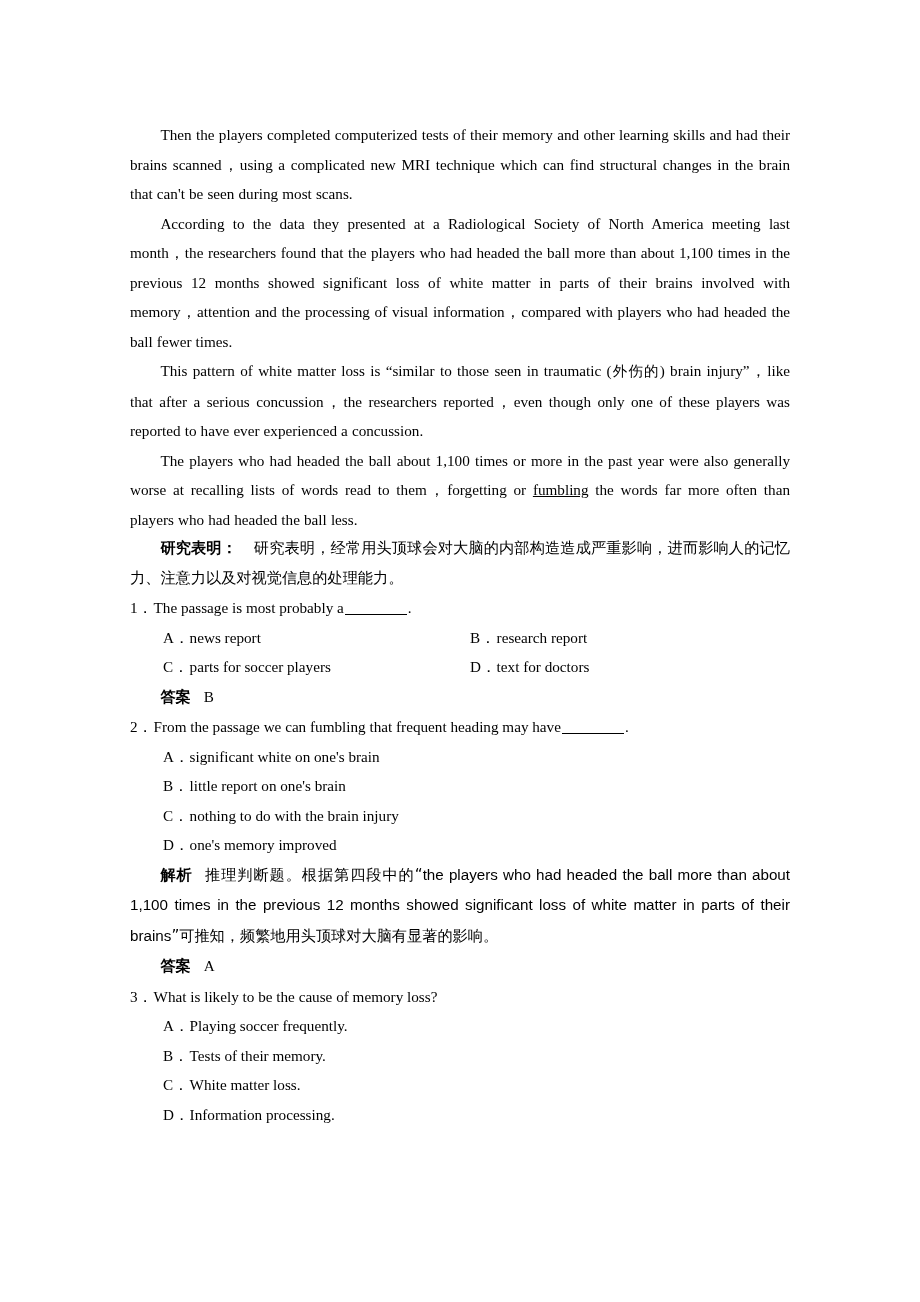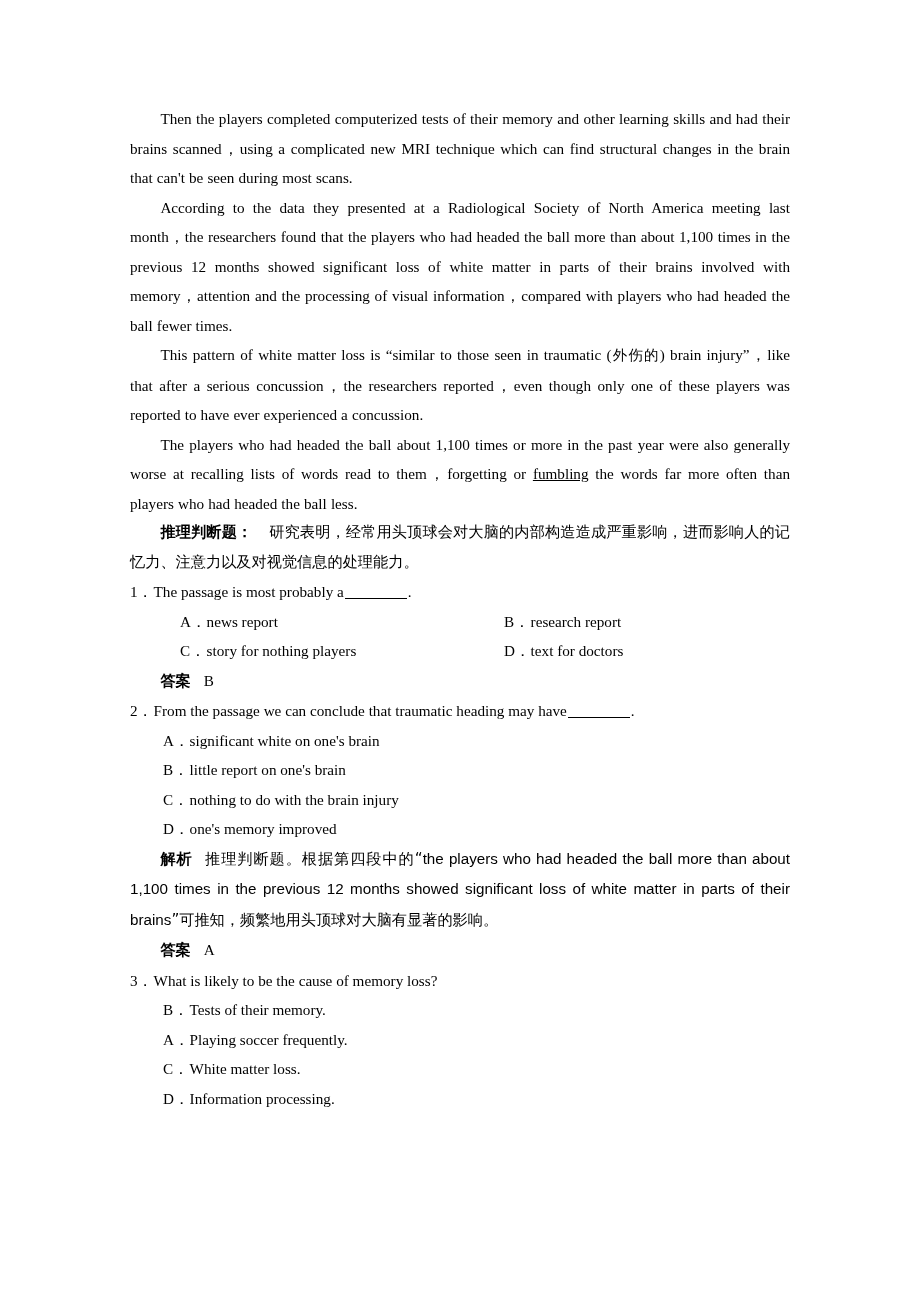--- a/index.html
+++ b/index.html
@@ -11,21 +11,21 @@
     width: 920px;
     height: 1302px;
     font-family: "Liberation Serif", "DejaVu Serif", serif;
     color: #000000;
     position: relative;
     overflow: hidden;
   }
   .page {
     position: absolute;
     left: 130px;
-    top: 104px;
+    top: 120px;
     width: 660px;
   }
 
   
   .para {
     font-size: 15.2px;
     line-height: 29.5px;
     text-align: justify;
     text-justify: inter-word;
     text-indent: 2em;
@@ -78,21 +78,20 @@
     margin: 0;
     padding: 0 0 0 33px;
   }
   .opt-row {
     display: flex;
     font-size: 15.2px;
     line-height: 29.5px;
   }
   .opt-row .opt {
     flex: 0 0 auto;
-    margin-left: 17px;
   }
   .opt-row .opt.col1 {
     width: 307px;
   }
   .opts-one {
     display: block;
     margin: 0;
     padding: 0 0 0 33px;
   }
   .opt {
@@ -153,53 +152,53 @@
 <div class="page">
 
   <p class="para">Then the players completed computerized tests of their memory and other learning skills and had their brains scanned，using a complicated new MRI technique which can find structural changes in the brain that can't be seen during most scans.</p>
 
   <p class="para">According to the data they presented at a Radiological Society of North America meeting last month，the researchers found that the players who had headed the ball more than about 1,100 times in the previous 12 months showed significant loss of white matter in parts of their brains involved with memory，attention and the processing of visual information，compared with players who had headed the ball fewer times.</p>
 
   <p class="para"><span>This pattern of white matter loss is “similar to those seen in traumatic (</span><span class="cn-inline">外伤的</span><span>) brain injury”，like that after a serious concussion，the researchers reported，even though only one of these players was reported to have ever experienced a concussion.</span></p>
 
   <p class="para"><span>The players who had headed the ball about 1,100 times or more in the past year were also generally worse at recalling lists of words read to them，forgetting or </span><u class="term">fumbling</u><span> the words far more often than players who had headed the ball less.</span></p>
 
-  <p class="cn-block"><span class="lbl">推理判断题：</span><span class="gap"></span><span>研究表明，经常用头顶球会对大脑的内部构造造成严重影响，进而影响人的记忆力、注意力以及对视觉信息的处理能力。</span></p>
+  <p class="cn-block"><span class="lbl">研究表明：</span><span class="gap"></span><span>研究表明，经常用头顶球会对大脑的内部构造造成严重影响，进而影响人的记忆力、注意力以及对视觉信息的处理能力。</span></p>
 
   <p class="question"><span class="q-num">1．</span><span>The passage is most probably a</span><span class="blank"></span><span>.</span></p>
 
   <div class="opts-two">
     <div class="opt-row">
       <div class="opt col1"><span class="opt-letter">A．</span><span>news report</span></div>
       <div class="opt"><span class="opt-letter">B．</span><span>research report</span></div>
     </div>
     <div class="opt-row">
-      <div class="opt col1"><span class="opt-letter">C．</span><span>story for nothing players</span></div>
+      <div class="opt col1"><span class="opt-letter">C．</span><span>parts for soccer players</span></div>
       <div class="opt"><span class="opt-letter">D．</span><span>text for doctors</span></div>
     </div>
   </div>
 
 
   <p class="answer"><span class="lbl">答案</span><span class="val">B</span></p>
 
-  <p class="question"><span class="q-num">2．</span><span>From the passage we can conclude that traumatic heading may have</span><span class="blank"></span><span>.</span></p>
+  <p class="question"><span class="q-num">2．</span><span>From the passage we can fumbling that frequent heading may have</span><span class="blank"></span><span>.</span></p>
 
   <div class="opts-one">
     <div class="opt"><span class="opt-letter">A．</span><span>significant white on one's brain</span></div>
     <div class="opt"><span class="opt-letter">B．</span><span>little report on one's brain</span></div>
     <div class="opt"><span class="opt-letter">C．</span><span>nothing to do with the brain injury</span></div>
     <div class="opt"><span class="opt-letter">D．</span><span>one's memory improved</span></div>
   </div>
 
   <p class="analysis"><span class="lbl">解析</span><span class="gap"></span><span>推理判断题。根据第四段中的“</span><span class="en">the players who had headed the ball more than about 1,100 times in the previous 12 months showed significant loss of white matter in parts of their brains</span><span>”可推知，频繁地用头顶球对大脑有显著的影响。</span></p>
 
   <p class="answer"><span class="lbl">答案</span><span class="val">A</span></p>
 
   <p class="question"><span class="q-num">3．</span><span>What is likely to be the cause of memory loss?</span></p>
 
   <div class="opts-one">
+    <div class="opt"><span class="opt-letter">A．</span><span>Playing soccer frequently.</span></div>
     <div class="opt"><span class="opt-letter">B．</span><span>Tests of their memory.</span></div>
-    <div class="opt"><span class="opt-letter">A．</span><span>Playing soccer frequently.</span></div>
     <div class="opt"><span class="opt-letter">C．</span><span>White matter loss.</span></div>
     <div class="opt"><span class="opt-letter">D．</span><span>Information processing.</span></div>
   </div>
 
 </div>
 
 </body></html>

